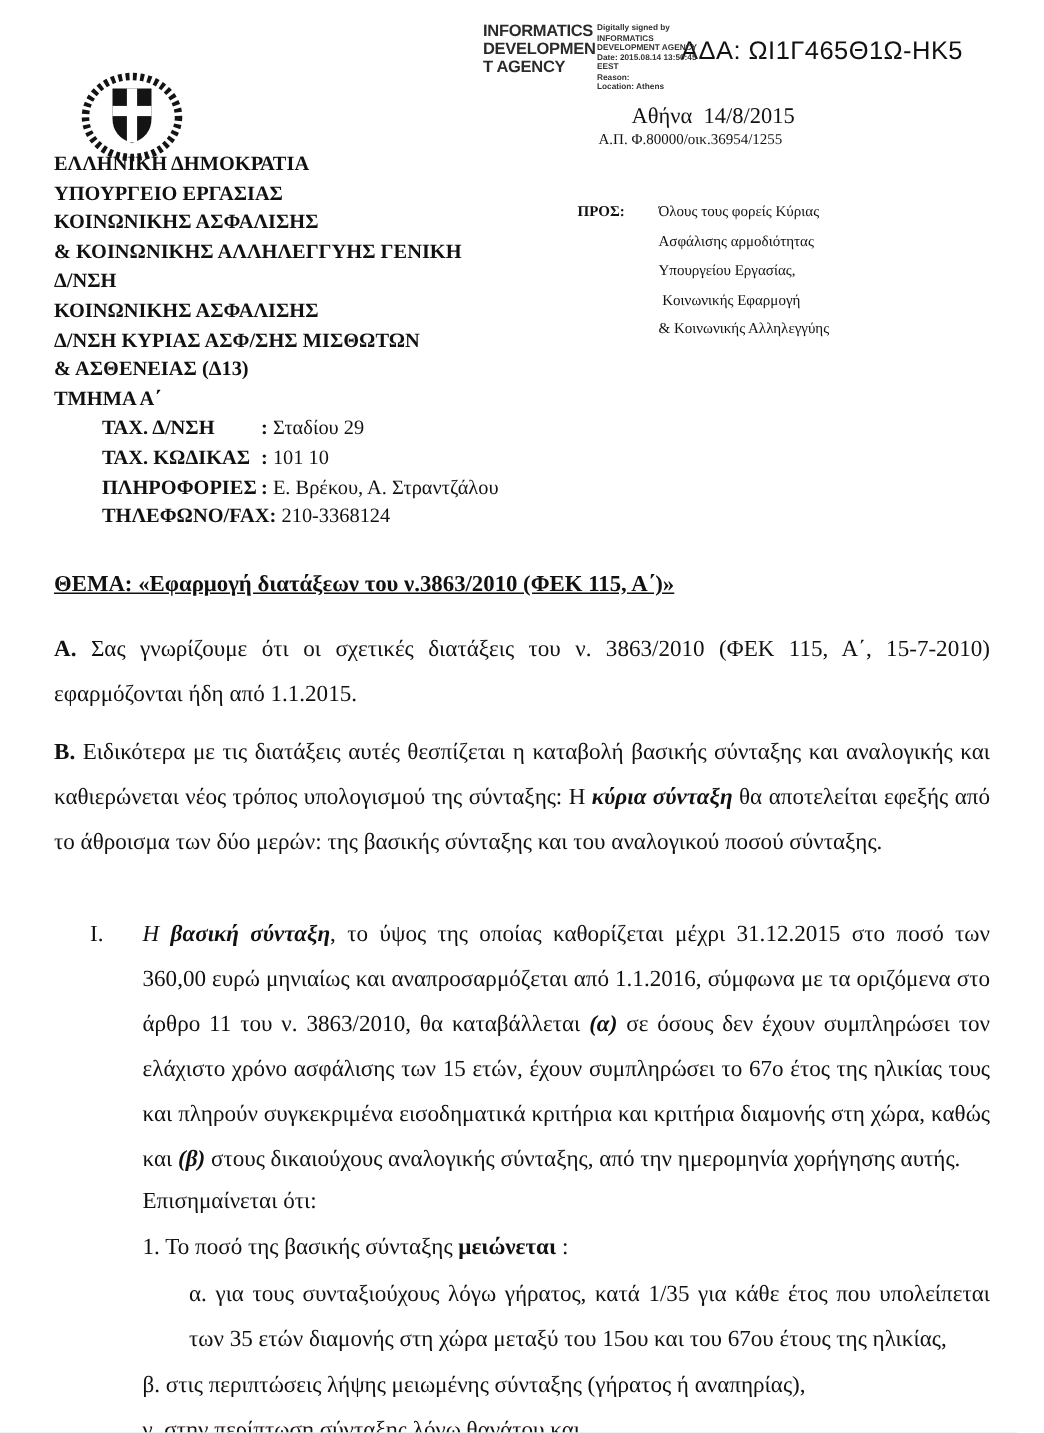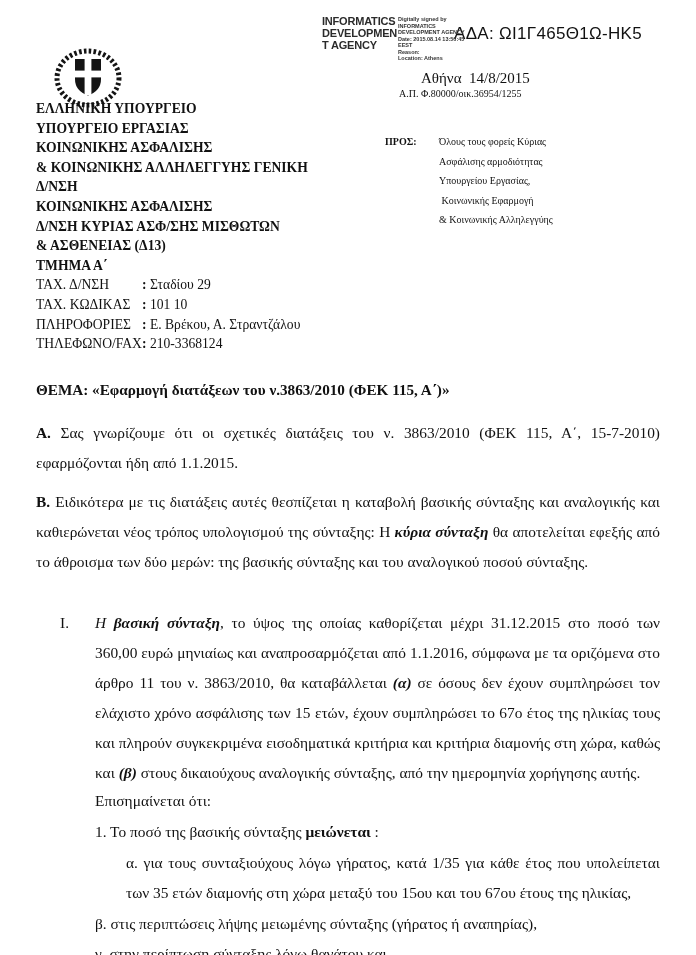--- a/index.html
+++ b/index.html
@@ -38,36 +38,36 @@
   .protocol {
     position:absolute; top:88px; left:399px;
     font-size:10px;
   }
   
   .sender {
     position:absolute; top:99px; left:36px; width:345px;
     font-size:13.6px; font-weight:bold; line-height:19.6px;
   }
   .sender .line { white-space:pre-wrap; }
-  .contact-row .lbl { display:inline-block; min-width:106px; font-weight:normal; }
+  .contact-row .lbl { display:inline-block; min-width:106px; font-weight:bold;margin-left:32px; }
   .contact-row .sep { font-weight:bold; }
   .contact-row .val { font-weight:normal; }
   
   .recipient {
     position:absolute; top:119px; left:385px; width:290px;
     font-size:10px; line-height:19.6px;
     display:flex;
     margin-top:13px;
   }
   .recipient .pros-label { font-weight:bold; width:54px; flex:0 0 54px; }
   .recipient .r-line { white-space:pre; }
   
   .subject {
     position:absolute; top:381px; left:36px; right:36px;
-    font-size:15.2px; font-weight:bold;
+    font-size:15.2px; font-weight:bold;text-decoration:underline;
   }
   
   .bodytext { font-size:15.4px; line-height:30px; }
   .just { text-align:justify; }
   .para-a { position:absolute; top:418px; left:36px; right:36px; }
   .para-b { position:absolute; top:487px; left:36px; right:36px; }
   .item-i { position:absolute; top:608px; left:60px; right:36px; display:flex; }
   .item-i .marker { flex:0 0 35px; }
   .note-intro { position:absolute; top:786px; left:95px; right:36px; }
   .item-1 { position:absolute; top:817px; left:95px; right:36px; }
@@ -109,21 +109,21 @@
       <rect x="32.6" y="11" width="6.8" height="36" fill="#ffffff"></rect>
       <rect x="23" y="22.6" width="26" height="6.8" fill="#ffffff"></rect>
     </svg>
   </div>
 
   <div class="city-date">Αθήνα  14/8/2015</div>
   <div class="protocol">Α.Π. Φ.80000/οικ.36954/1255</div>
 
   <div class="sender">
     <div>
-        <div class="line">ΕΛΛΗΝΙΚΗ ΥΠΟΥΡΓΕΙΟ</div>
+        <div class="line">ΕΛΛΗΝΙΚΗ ΔΗΜΟΚΡΑΤΙΑ</div>
         <div class="line">ΥΠΟΥΡΓΕΙΟ ΕΡΓΑΣΙΑΣ</div>
         <div class="line">ΚΟΙΝΩΝΙΚΗΣ ΑΣΦΑΛΙΣΗΣ</div>
         <div class="line">&amp; ΚΟΙΝΩΝΙΚΗΣ ΑΛΛΗΛΕΓΓΥΗΣ ΓΕΝΙΚΗ</div>
         <div class="line">Δ/ΝΣΗ</div>
         <div class="line">ΚΟΙΝΩΝΙΚΗΣ ΑΣΦΑΛΙΣΗΣ</div>
         <div class="line">Δ/ΝΣΗ ΚΥΡΙΑΣ ΑΣΦ/ΣΗΣ ΜΙΣΘΩΤΩΝ</div>
         <div class="line">&amp; ΑΣΘΕΝΕΙΑΣ (Δ13)</div>
         <div class="line">ΤΜΗΜΑ Α΄</div>
       </div>
     <div>

